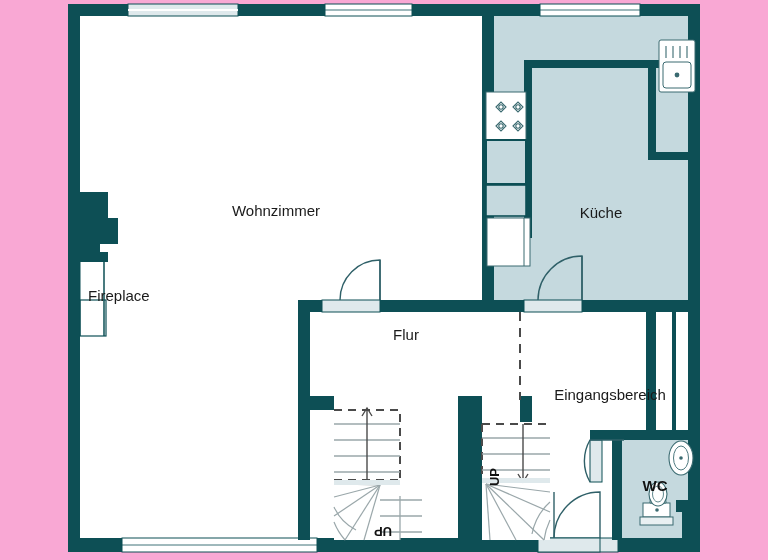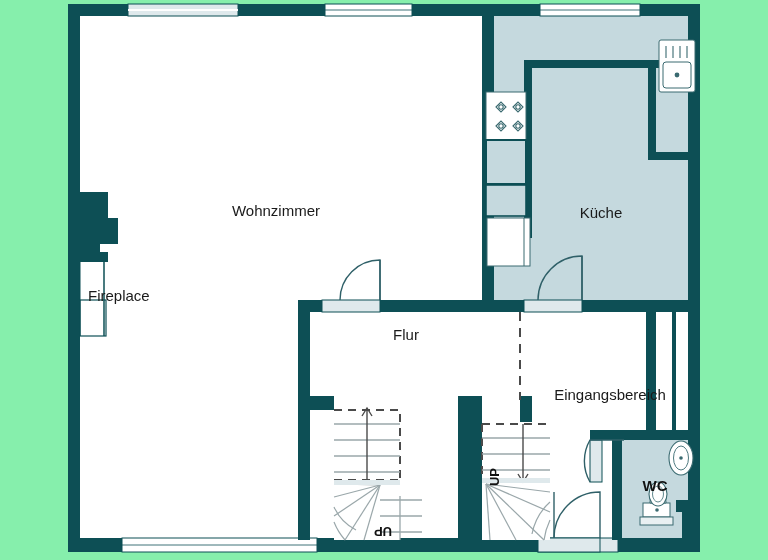--- a/index.html
+++ b/index.html
@@ -10,21 +10,21 @@
   body {
     width: 768px;
     height: 560px;
     font-family: "Liberation Sans", sans-serif;
     overflow: hidden;
   }
   #floorplan-root {
     position: relative;
     width: 768px;
     height: 560px;
-    background: #86efac;
+    background: #f9a8d4;
   }
   #floorplan-svg {
     display: block;
     width: 768px;
     height: 560px;
   }
   .room-label {
     font-family: "Liberation Sans", sans-serif;
     font-size: 15px;
     fill: #1a1a1a;

